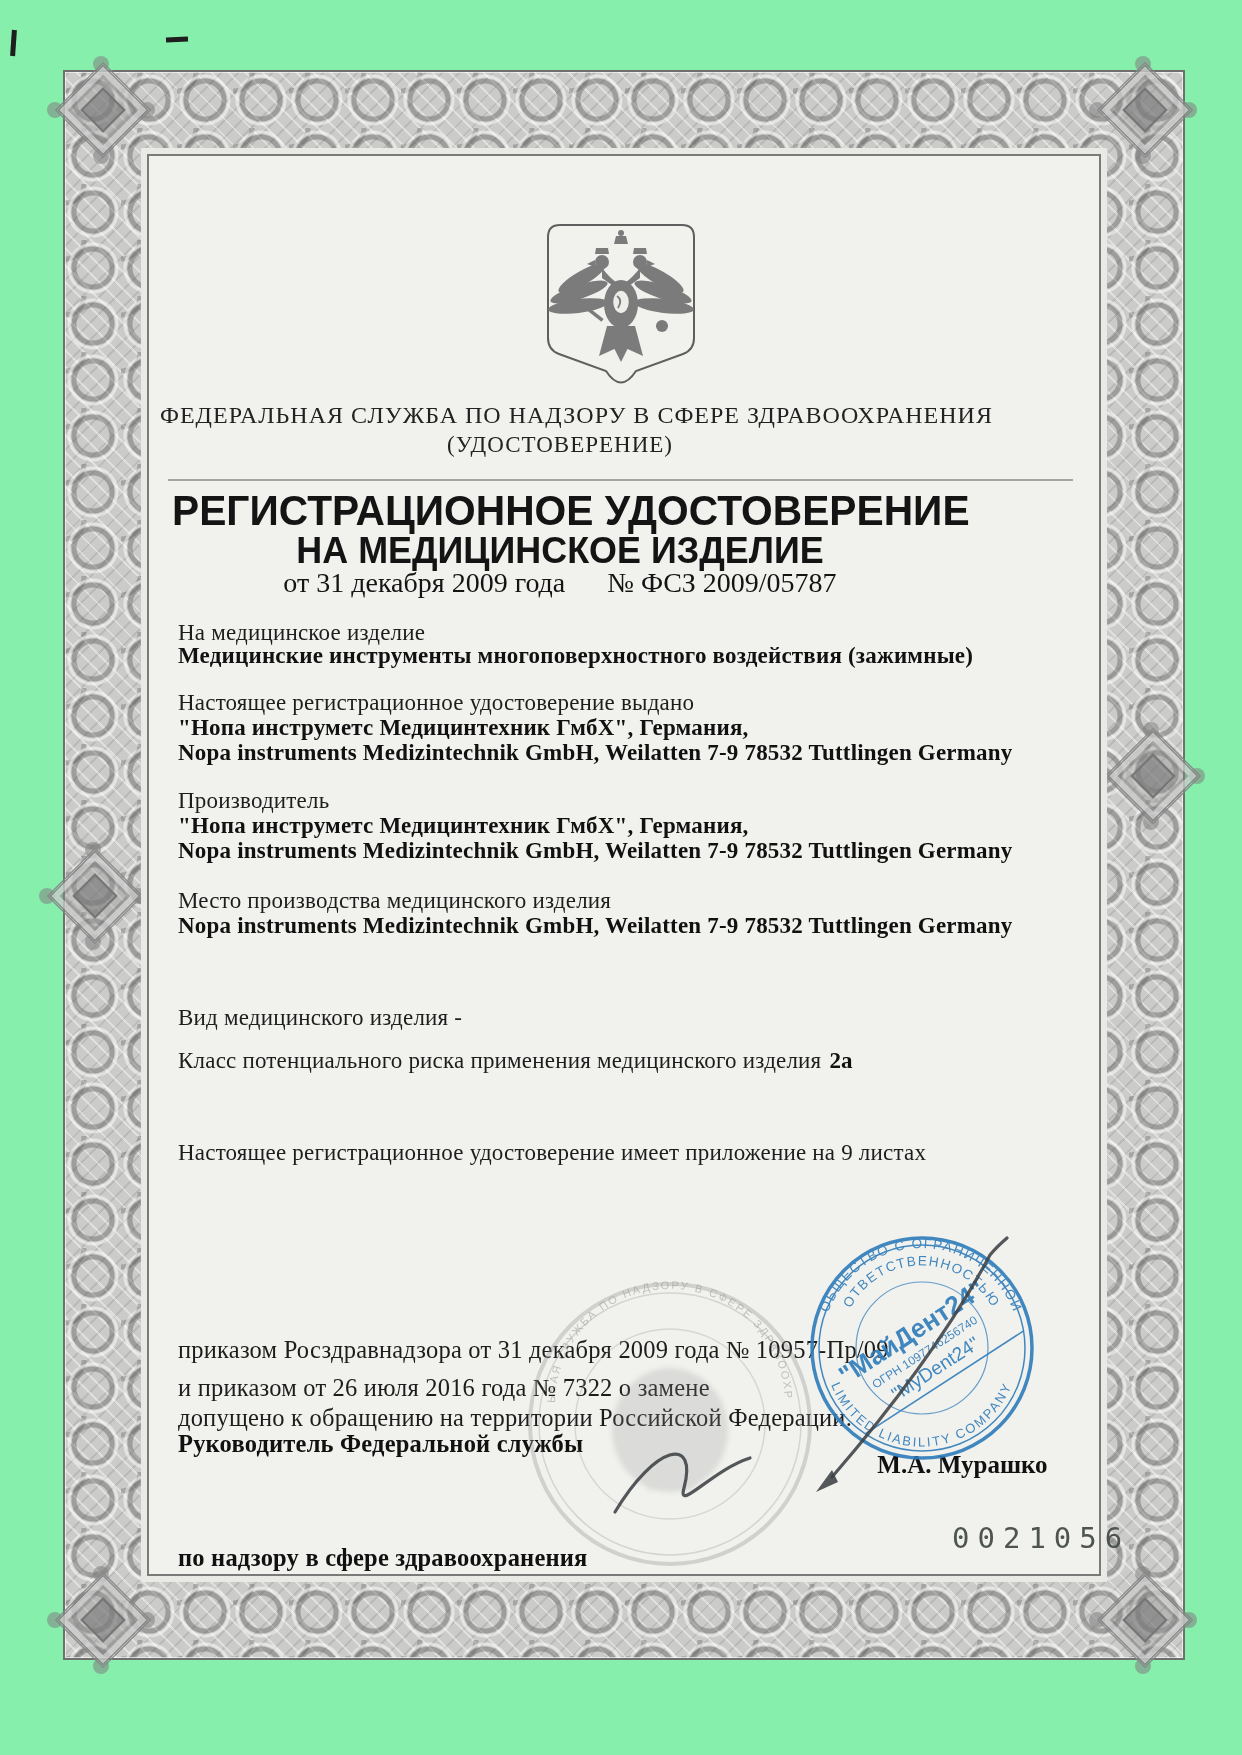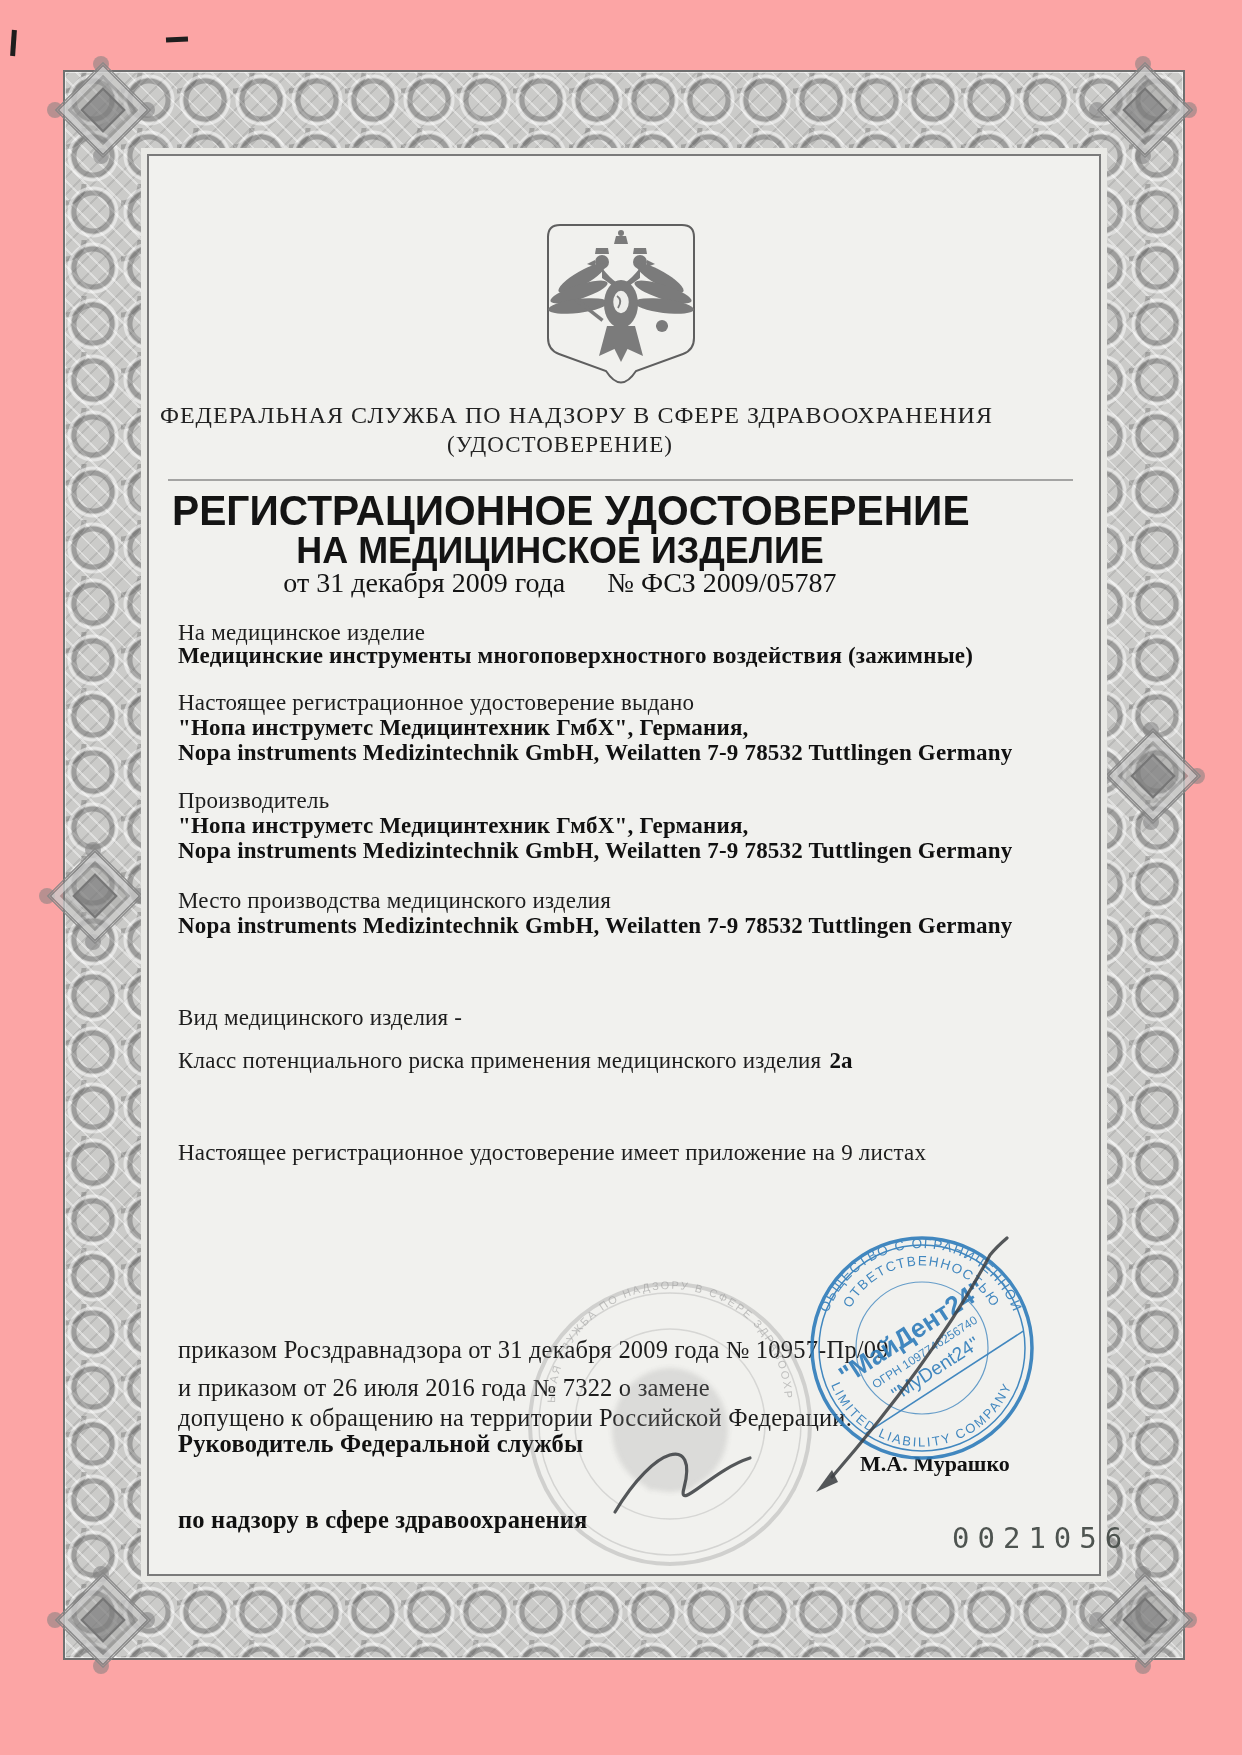--- a/index.html
+++ b/index.html
@@ -1,16 +1,16 @@
 <!DOCTYPE html>
 <html><head>
 <meta charset="utf-8">
 <style>
   html,body{margin:0;padding:0;background:#ffffff;}
-  .page{position:relative;width:1242px;height:1755px;background:#fca5a5;overflow:hidden;
+  .page{position:relative;width:1242px;height:1755px;background:#86efac;overflow:hidden;
         font-family:"Liberation Serif",serif;color:#1d1d1d;}
   
   .frame{position:absolute;left:63px;top:70px;width:1118px;height:1586px;
     background-color:#cbcbc9;
     background-image:
       radial-gradient(circle 30px at 28px 28px, transparent 16px, rgba(82,82,82,.38) 17px 21px, transparent 22px, rgba(255,255,255,.5) 23px 25px, transparent 26px),
       radial-gradient(circle 30px at 0px 0px, transparent 16px, rgba(82,82,82,.32) 17px 21px, transparent 22px),
       repeating-linear-gradient(45deg, rgba(255,255,255,.4) 0 2px, transparent 2px 12px),
       repeating-linear-gradient(-45deg, rgba(96,96,96,.16) 0 2px, transparent 2px 12px);
     background-size:56px 56px,56px 56px,auto,auto;
@@ -42,22 +42,22 @@
   .hr{position:absolute;left:168px;top:479px;width:905px;height:2px;background:#8a8a8a;opacity:.75;}
   .t1{top:487px;font-family:"Liberation Sans",sans-serif;font-weight:bold;font-size:42px;color:#141414;transform:scaleX(.97);}
   .t2{top:530px;font-family:"Liberation Sans",sans-serif;font-weight:bold;font-size:37px;color:#141414;transform:scaleX(.97);}
   .dateline{top:567px;font-weight:normal;font-size:28px;color:#141414;}
   .num{margin-left:42px;}
   .l{position:absolute;left:178px;font-size:23px;white-space:nowrap;color:#1d1d1d;letter-spacing:.2px;}
   .b{font-weight:bold;color:#111;}
   .sp{margin-left:8px;}
   .ft{font-size:24.5px;}
   .signer{font-weight:bold;color:#111;}
-  .signer-name{position:absolute;left:860px;top:1451px;width:205px;text-align:left;
-     font-weight:bold;font-size:22px;color:#111;white-space:nowrap;}
+  .signer-name{position:absolute;left:860px;top:1451px;width:205px;text-align:center;
+     font-weight:bold;font-size:25px;color:#111;white-space:nowrap;}
   .serial{position:absolute;left:952px;top:1521px;font-family:"DejaVu Sans Mono",monospace;
      font-size:29px;letter-spacing:8px;color:#4e5450;}
   .stamp-gray{position:absolute;left:518px;top:1272px;width:304px;height:304px;opacity:.8;z-index:3;}
   .stamp-blue{position:absolute;left:800px;top:1226px;width:244px;height:244px;opacity:.9;z-index:4;}
   .signature{position:absolute;left:560px;top:1230px;width:520px;height:330px;z-index:5;}
 </style>
 </head>
 <body>
 
 <div class="page">
@@ -156,21 +156,21 @@
       <span>Класс потенциального риска применения медицинского изделия</span><span class="b sp">2а</span>
     </div>
 
 
     <div class="l" style="top:1140px">Настоящее регистрационное удостоверение имеет приложение на 9 листах</div>
 
     <div class="l ft" style="top:1336px">приказом Росздравнадзора от 31 декабря 2009 года № 10957-Пр/09</div>
     <div class="l ft" style="top:1374px">и приказом от 26 июля 2016 года № 7322 о замене</div>
     <div class="l ft" style="top:1404px">допущено к обращению на территории Российской Федерации.</div>
     <div class="l ft signer" style="top:1430px">Руководитель Федеральной службы</div>
-    <div class="l ft signer" style="top:1506px">по надзору в сфере здравоохранения</div>
+    <div class="l ft signer" style="top:1544px">по надзору в сфере здравоохранения</div>
     <div class="signer-name">М.А. Мурашко</div>
     <div class="serial">0021056</div>
 
     <div class="stamp-gray">
       <svg viewBox="0 0 304 304" width="304" height="304">
         <defs>
           <filter id="gblur">
               <feGaussianBlur stdDeviation="2.5"></feGaussianBlur>
             </filter>
           <path id="gs-arc" d="M37,132 A115,115 0 1 1 267,132" fill="none"></path>

